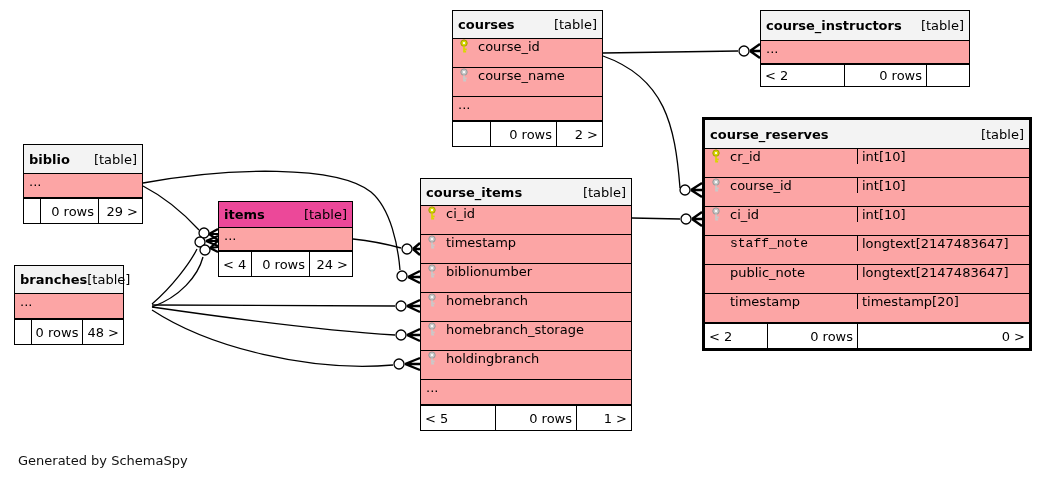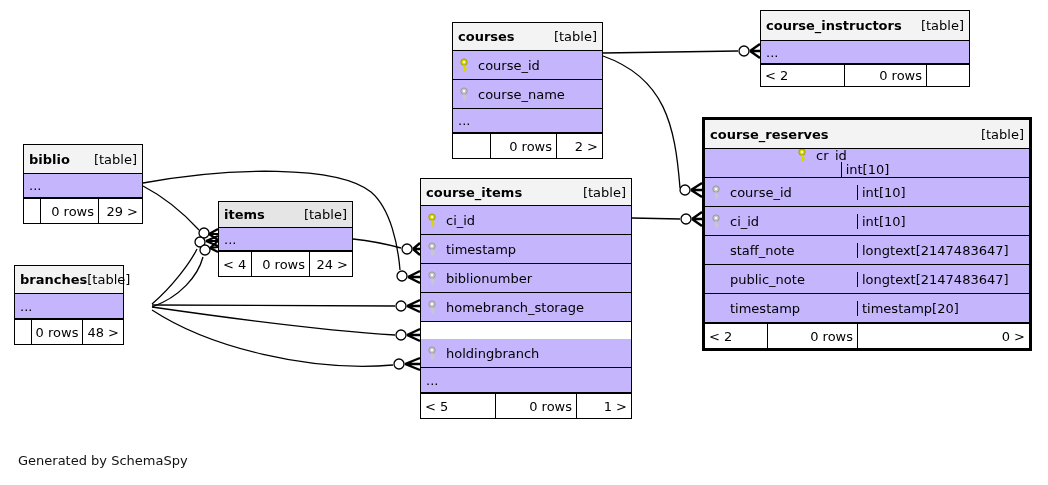--- a/index.html
+++ b/index.html
@@ -16,22 +16,22 @@
   }
   .db-table.focus{border:3px solid #000;}
   .tbl-header{
     display:flex;align-items:center;justify-content:space-between;
     padding:0 5px;background:#f3f3f3;border-bottom:1.4px solid #000;
     box-sizing:border-box;white-space:nowrap;
   }
   .tbl-name{font-weight:bold;}
   .tbl-tag{font-weight:normal;}
   .tbl-row{
-    display:flex;align-items:center;border-bottom:1.4px solid #000;
-    box-sizing:border-box;background:#c4b5fd;white-space:nowrap;
+    display:flex;align-items:flex-start;border-bottom:1.4px solid #000;
+    box-sizing:border-box;background:#fca5a5;white-space:nowrap;
   }
   .tbl-row:last-of-type{border-bottom:none;}
   .cell-name{
     display:flex;align-items:center;gap:8px;padding:0 5px;
     box-sizing:border-box;overflow:hidden;
   }
   .cell-type{
     flex:1;border-left:1.4px solid #000;padding:0 4px;
     display:flex;align-items:center;box-sizing:border-box;
   }
@@ -120,21 +120,21 @@
     </g>
 
     <g>
       <path d="M152,310 C210,348 310,372 393,365"></path>
       <circle cx="399" cy="364" r="5" fill="#fff"></circle>
       <path d="M405,364 L420,358 M405,364 L420,364 M405,364 L420,370" stroke-width="2.4"></path>
     </g>
   </svg>
 
   <div id="tables-layer">
-      <div class="db-table" style="left: 452px; top: 10px; width: 151px; margin-top: 12px;">
+      <div class="db-table" style="left: 452px; top: 10px; width: 151px;">
         <div class="tbl-header" style="height: 28px; background: rgb(243, 243, 243);">
           <span class="tbl-name">courses</span>
           <span class="tbl-tag">[table]</span>
         </div>
         <div class="tbl-row" style="height: 29px;">
           <span class="cell-name" style="flex: 1 1 0%;">
             <span class="key-icon">
               <svg width="12" height="15" viewBox="0 0 12 15">
                 <circle cx="6" cy="4.1" r="3.2" fill="#d8d800" stroke="#9e9e00" stroke-width="1"></circle>
                 <circle cx="6" cy="4.1" r="1.15" fill="#ffffff"></circle>
@@ -181,21 +181,21 @@
           <span class="fcell align-left" style="width: 84px;">&lt; 2</span>
           <span class="fcell align-right" style="width: 82px;">0 rows</span>
           <span class="fcell align-right"></span>
         </div>
       </div>
       <div class="db-table focus" style="left: 702px; top: 117px; width: 330px;">
         <div class="tbl-header" style="height: 29px; background: rgb(243, 243, 243);">
           <span class="tbl-name">course_reserves</span>
           <span class="tbl-tag">[table]</span>
         </div>
-        <div class="tbl-row" style="height: 29px; flex-direction: column;">
+        <div class="tbl-row" style="height: 29px;">
           <span class="cell-name" style="width: 152px;">
             <span class="key-icon">
               <svg width="12" height="15" viewBox="0 0 12 15">
                 <circle cx="6" cy="4.1" r="3.2" fill="#d8d800" stroke="#9e9e00" stroke-width="1"></circle>
                 <circle cx="6" cy="4.1" r="1.15" fill="#ffffff"></circle>
                 <path d="M6 7.3 V13.6 M6 10.4 H8.7 M6 12.7 H8.1" stroke="#d8d800" stroke-width="1.7"></path>
               </svg>
             </span>
             <span>cr_id</span>
           </span>
@@ -221,21 +221,21 @@
                 <circle cx="6" cy="4.1" r="3.2" fill="#c9c9c9" stroke="#979797" stroke-width="1"></circle>
                 <circle cx="6" cy="4.1" r="1.15" fill="#ffffff"></circle>
                 <path d="M6 7.3 V13.6 M6 10.4 H8.7 M6 12.7 H8.1" stroke="#c9c9c9" stroke-width="1.7"></path>
               </svg>
             </span>
             <span>ci_id</span>
           </span>
           <span class="cell-type">int[10]</span>
         </div>
         <div class="tbl-row" style="height: 29px;">
-          <span class="cell-name" style="width: 152px;">
+          <span class="cell-name" style="width: 152px; font-family: Liberation Mono, monospace;">
             <span class="key-icon"></span>
             <span>staff_note</span>
           </span>
           <span class="cell-type">longtext[2147483647]</span>
         </div>
         <div class="tbl-row" style="height: 29px;">
           <span class="cell-name" style="width: 152px;">
             <span class="key-icon"></span>
             <span>public_note</span>
           </span>
@@ -264,21 +264,21 @@
             <span>...</span>
           </span>
         </div>
         <div class="tbl-footer" style="height: 25px;">
           <span class="fcell align-left" style="width: 17px;"></span>
           <span class="fcell align-right" style="width: 58px;">0 rows</span>
           <span class="fcell align-right">29 &gt;</span>
         </div>
       </div>
       <div class="db-table" style="left: 218px; top: 201px; width: 135px;">
-        <div class="tbl-header" style="height: 26px; background: #e5e5e5;">
+        <div class="tbl-header" style="height: 26px; background: #ec4899;">
           <span class="tbl-name">items</span>
           <span class="tbl-tag">[table]</span>
         </div>
         <div class="tbl-row ellipsis" style="height: 23px;">
           <span class="cell-name" style="flex: 1 1 0%;">
             <span>...</span>
           </span>
         </div>
         <div class="tbl-footer" style="height: 25px;">
           <span class="fcell align-left" style="width: 33px;">&lt; 4</span>
@@ -345,24 +345,36 @@
         </div>
         <div class="tbl-row" style="height: 29px;">
           <span class="cell-name" style="flex: 1 1 0%;">
             <span class="key-icon">
               <svg width="12" height="15" viewBox="0 0 12 15">
                 <circle cx="6" cy="4.1" r="3.2" fill="#c9c9c9" stroke="#979797" stroke-width="1"></circle>
                 <circle cx="6" cy="4.1" r="1.15" fill="#ffffff"></circle>
                 <path d="M6 7.3 V13.6 M6 10.4 H8.7 M6 12.7 H8.1" stroke="#c9c9c9" stroke-width="1.7"></path>
               </svg>
             </span>
+            <span>homebranch</span>
+          </span>
+        </div>
+        <div class="tbl-row" style="height: 29px;">
+          <span class="cell-name" style="flex: 1 1 0%;">
+            <span class="key-icon">
+              <svg width="12" height="15" viewBox="0 0 12 15">
+                <circle cx="6" cy="4.1" r="3.2" fill="#c9c9c9" stroke="#979797" stroke-width="1"></circle>
+                <circle cx="6" cy="4.1" r="1.15" fill="#ffffff"></circle>
+                <path d="M6 7.3 V13.6 M6 10.4 H8.7 M6 12.7 H8.1" stroke="#c9c9c9" stroke-width="1.7"></path>
+              </svg>
+            </span>
             <span>homebranch_storage</span>
           </span>
         </div>
-        <div class="tbl-row" style="height: 29px; margin-top: 17px;">
+        <div class="tbl-row" style="height: 29px;">
           <span class="cell-name" style="flex: 1 1 0%;">
             <span class="key-icon">
               <svg width="12" height="15" viewBox="0 0 12 15">
                 <circle cx="6" cy="4.1" r="3.2" fill="#c9c9c9" stroke="#979797" stroke-width="1"></circle>
                 <circle cx="6" cy="4.1" r="1.15" fill="#ffffff"></circle>
                 <path d="M6 7.3 V13.6 M6 10.4 H8.7 M6 12.7 H8.1" stroke="#c9c9c9" stroke-width="1.7"></path>
               </svg>
             </span>
             <span>holdingbranch</span>
           </span>

